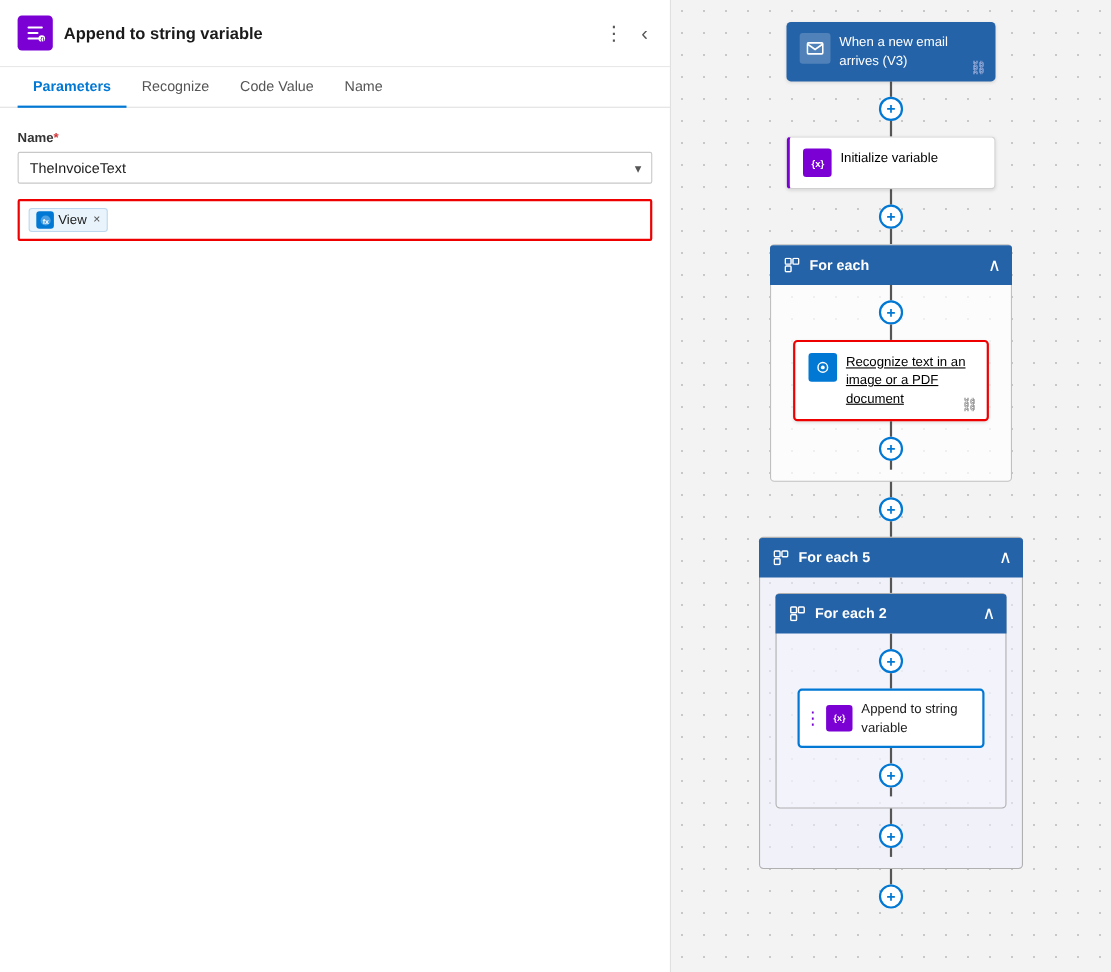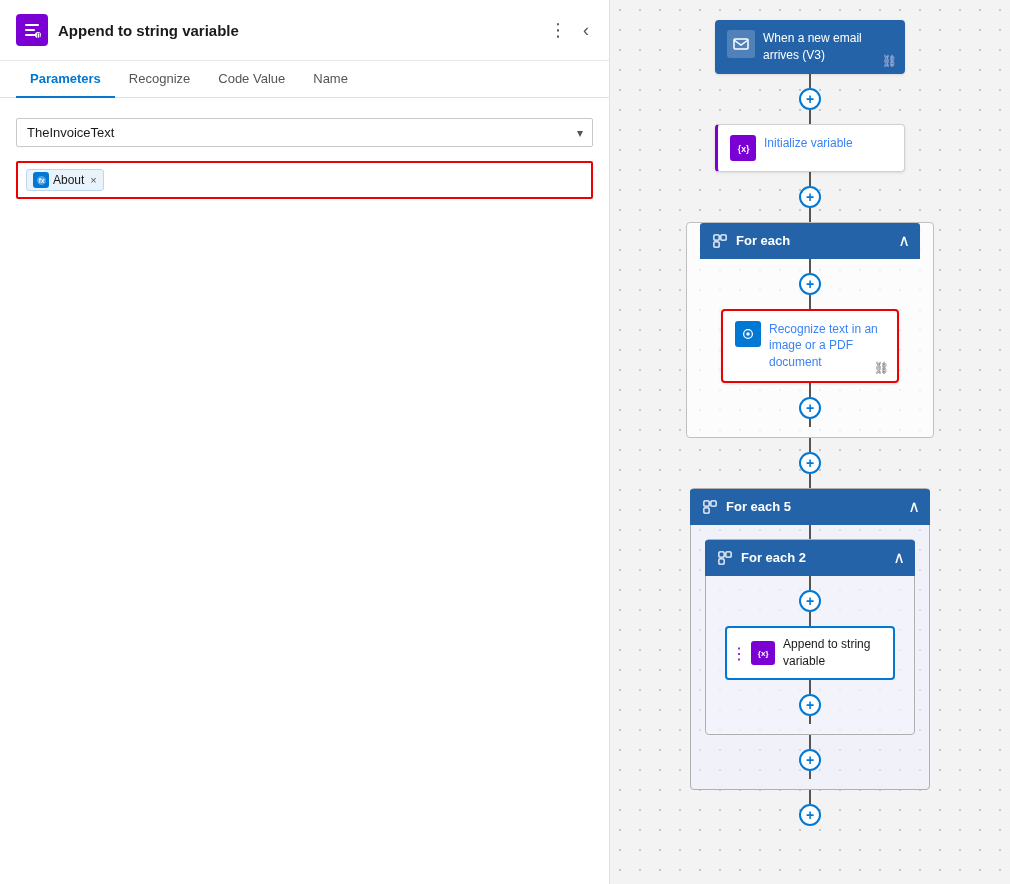--- a/index.html
+++ b/index.html
@@ -226,21 +226,21 @@
       align-items: center;
       justify-content: center;
       flex-shrink: 0;
     }
 
     .flow-node-icon.blue { background: #0078d4; }
     .flow-node-icon.purple { background: #7B00D4; }
 
     .flow-node-text {
       font-size: 12px;
-      color: #3b82f6;
+      color: #000000;
       line-height: 1.4;
     }
 
     .flow-node.blue-header .flow-node-text {
       color: #fff;
     }
 
     .node-link-icon {
       position: absolute;
       bottom: 6px;
@@ -402,38 +402,41 @@
   <div class="tab-bar">
     <div class="tab active">Parameters</div>
     <div class="tab">Recognize</div>
     <div class="tab">Code Value</div>
     <div class="tab">Name</div>
   </div>
 
   <div class="panel-body">
 
     <div style="margin-bottom:14px;">
+      <div class="field-label">
+        <span>Name</span><span class="required">*</span>
+      </div>
       <div class="select-wrapper">
         <select>
           <option>TheInvoiceText</option>
         </select>
         <span class="select-chevron">▾</span>
       </div>
     </div>
 
     <div>
       <div class="value-field-wrapper">
         <div class="token-chip">
           <div class="token-icon">
             <svg viewBox="0 0 12 12" fill="white">
               <circle cx="6" cy="6" r="5" fill="white" opacity="0.3"></circle>
               <text x="3" y="9" font-size="7" fill="white" font-weight="bold">fx</text>
             </svg>
           </div>
-          <span>About</span>
+          <span>View</span>
           <span class="token-close">×</span>
         </div>
       </div>
     </div>
   </div>
 </div>
 
 <div class="right-panel">
   <div class="flow-canvas">
 
@@ -462,39 +465,39 @@
       </div>
       <div class="flow-node-text">Initialize variable</div>
     </div>
 
     <div class="connector">
       <div class="v-line" style="height:14px;"></div>
       <div class="connector-plus">+</div>
       <div class="v-line" style="height:14px;"></div>
     </div>
 
-    <div class="flow-container" style="width:248px;">
+    <div class="flow-container" style="width:220px;">
       <div class="container-header" style="width:220px;">
         <div class="container-icon">
           <svg viewBox="0 0 16 16" fill="white" width="14" height="14">
             <rect x="1" y="1" width="6" height="6" rx="1" fill="none" stroke="white" stroke-width="1.5"></rect>
             <rect x="9" y="1" width="6" height="6" rx="1" fill="none" stroke="white" stroke-width="1.5"></rect>
             <rect x="1" y="9" width="6" height="6" rx="1" fill="none" stroke="white" stroke-width="1.5"></rect>
           </svg>
         </div>
         <span class="container-header-text">For each</span>
         <span class="container-collapse">∧</span>
       </div>
 
       <div style="display:flex;flex-direction:column;align-items:center;">
         <div class="v-line" style="height:14px;"></div>
         <div class="connector-plus">+</div>
         <div class="v-line" style="height:14px;"></div>
 
-        <div class="flow-node" style="width:178px; border: 2px solid #e00;">
+        <div class="flow-node" style="width:178px; border: 2px solid #e00; text-decoration: underline;">
           <div class="flow-node-icon blue">
             <svg viewBox="0 0 16 16" fill="white" width="14" height="14">
               <circle cx="8" cy="8" r="5" fill="none" stroke="white" stroke-width="1.5"></circle>
               <circle cx="8" cy="8" r="2" fill="white"></circle>
             </svg>
           </div>
           <div class="flow-node-text">Recognize text in an image or a PDF document</div>
           <span class="node-link-icon">⛓</span>
         </div>
 

